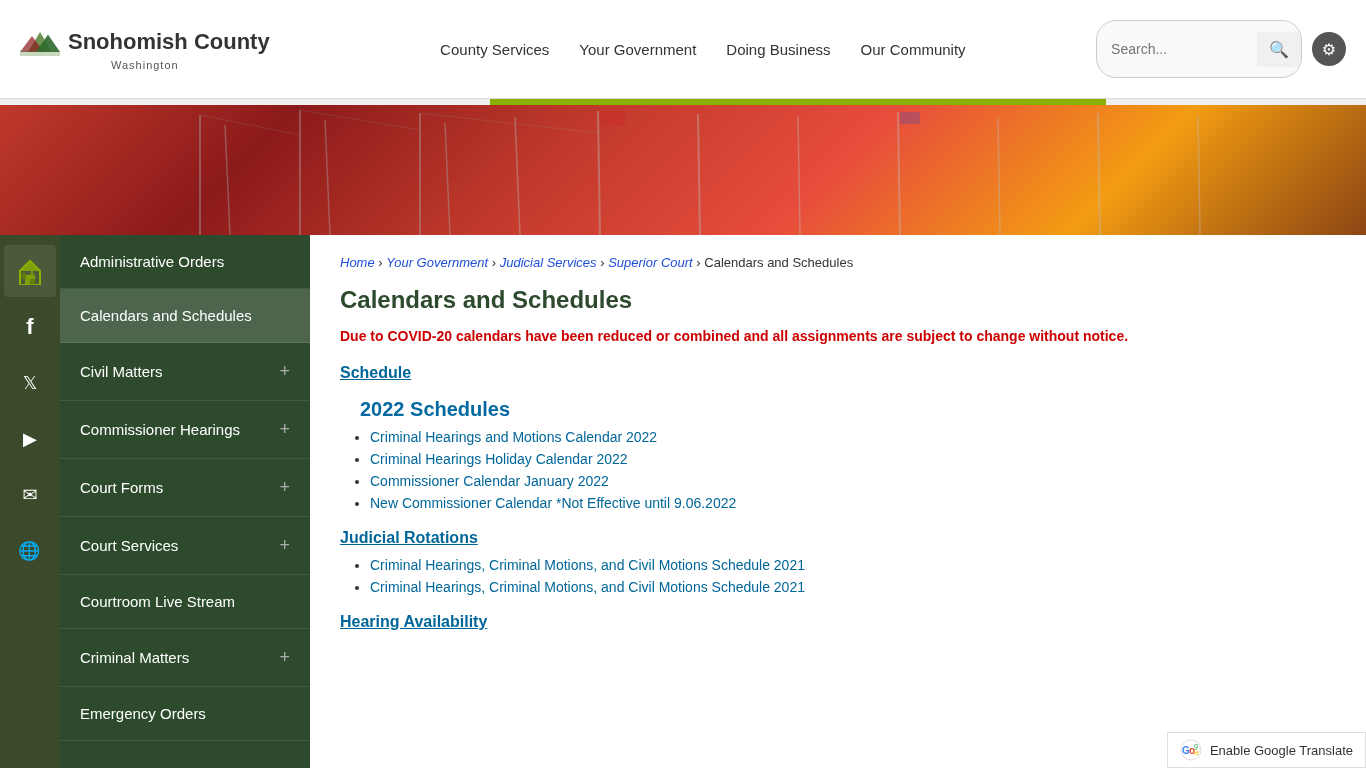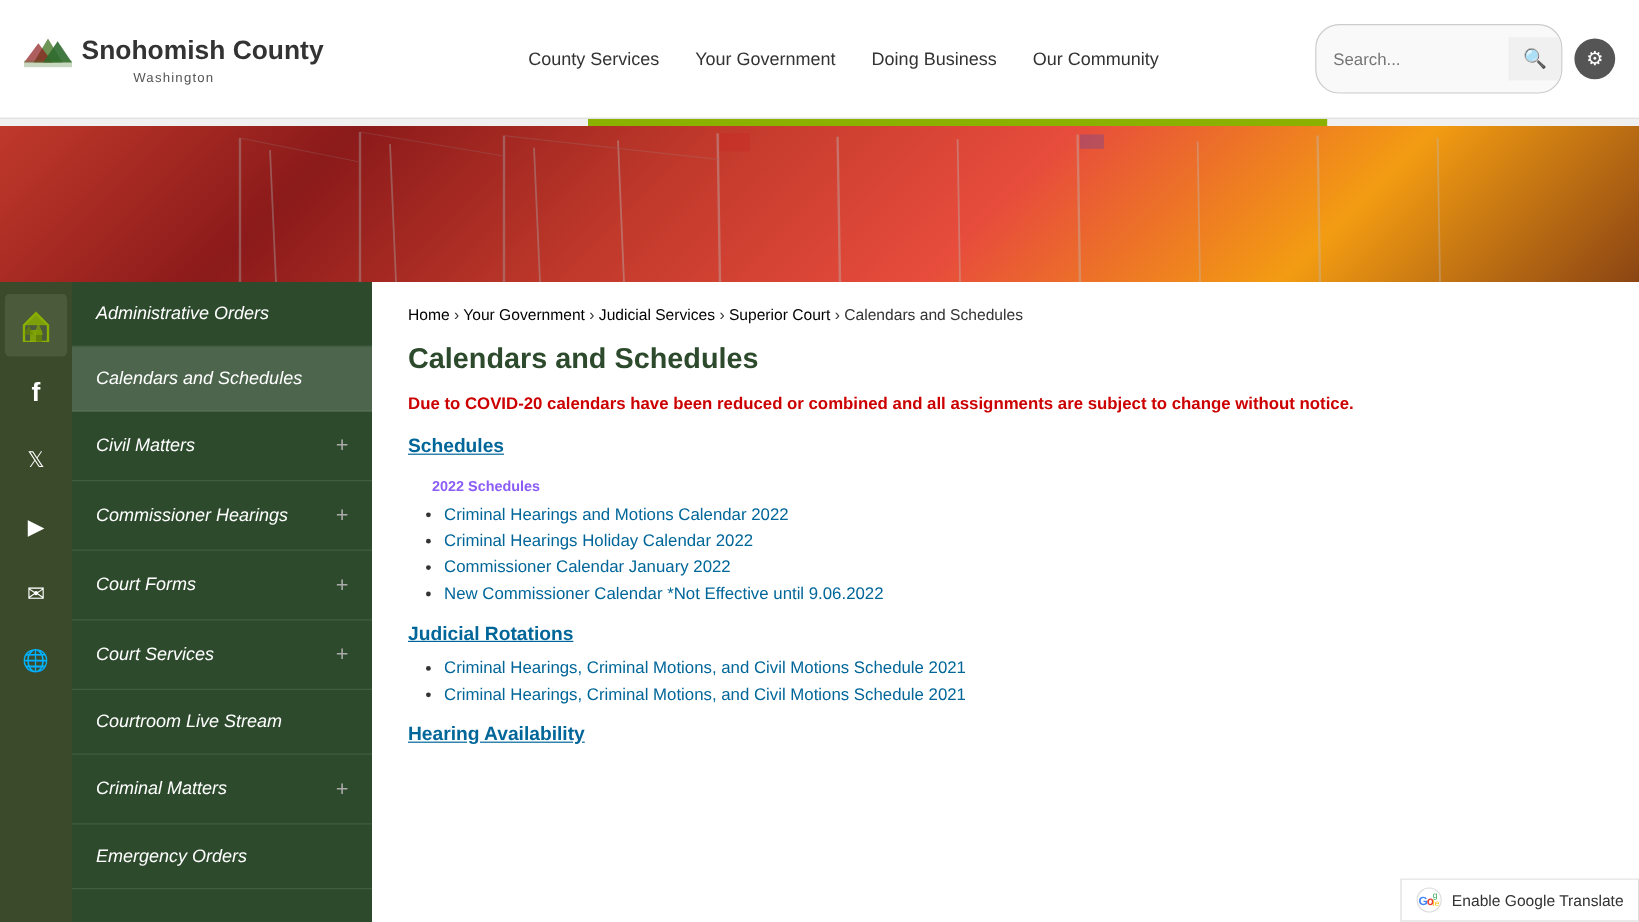--- a/index.html
+++ b/index.html
@@ -150,21 +150,20 @@
       display: flex;
       align-items: center;
       justify-content: space-between;
       padding: 18px 20px;
       color: #fff;
       font-size: 15px;
       font-weight: 500;
       cursor: pointer;
       border-bottom: 1px solid rgba(255,255,255,0.1);
       text-decoration: none;
-      font-style: italic;
     }
     .left-nav-item.active { background: rgba(255,255,255,0.15); }
     .left-nav-plus {
       font-size: 18px;
       color: #aaa;
     }
 
     
     .content-area {
       flex: 1;
@@ -172,22 +171,23 @@
       padding: 20px 30px;
     }
 
     
     .breadcrumb {
       font-size: 13px;
       color: #555;
       margin-bottom: 16px;
     }
     .breadcrumb a {
-      color: #000000;
+      color: #1d4ed8;
       text-decoration: none;
+      font-style: italic;
     }
     .breadcrumb span { color: #333; }
 
     
     .page-title {
       font-size: 24px;
       font-weight: bold;
       color: #2d4a2d;
       margin-bottom: 14px;
     }
@@ -220,23 +220,23 @@
       margin-bottom: 6px;
     }
     .content-list a {
       color: #006699;
       text-decoration: none;
       font-size: 14px;
     }
 
     
     .sub-section-heading {
-      font-size: 12px;
+      font-size: 20px;
       font-weight: bold;
-      color: #8b5cf6;
+      color: #0369a1;
       margin: 16px 0 8px 20px;
     }
 
     
     .google-translate-bar {
       position: fixed;
       bottom: 0;
       right: 0;
       background: #fff;
       padding: 6px 12px;
@@ -393,21 +393,21 @@
       <span> › </span>
       <a href="#">Superior Court</a>
       <span> › </span>
       <span>Calendars and Schedules</span>
     </div>
 
     <h1 class="page-title">Calendars and Schedules</h1>
 
     <p class="covid-notice">Due to COVID-20 calendars have been reduced or combined and all assignments are subject to change without notice.</p>
 
-    <a href="#" class="section-heading">Schedules</a>
+    <a href="#" class="section-heading">Schedule</a>
 
     <p class="sub-section-heading">2022 Schedules</p>
     <ul class="content-list">
       <li>
         <a href="#">Criminal Hearings and Motions Calendar 2022</a>
       </li>
       <li>
         <a href="#">Criminal Hearings Holiday Calendar 2022</a>
       </li>
       <li>

